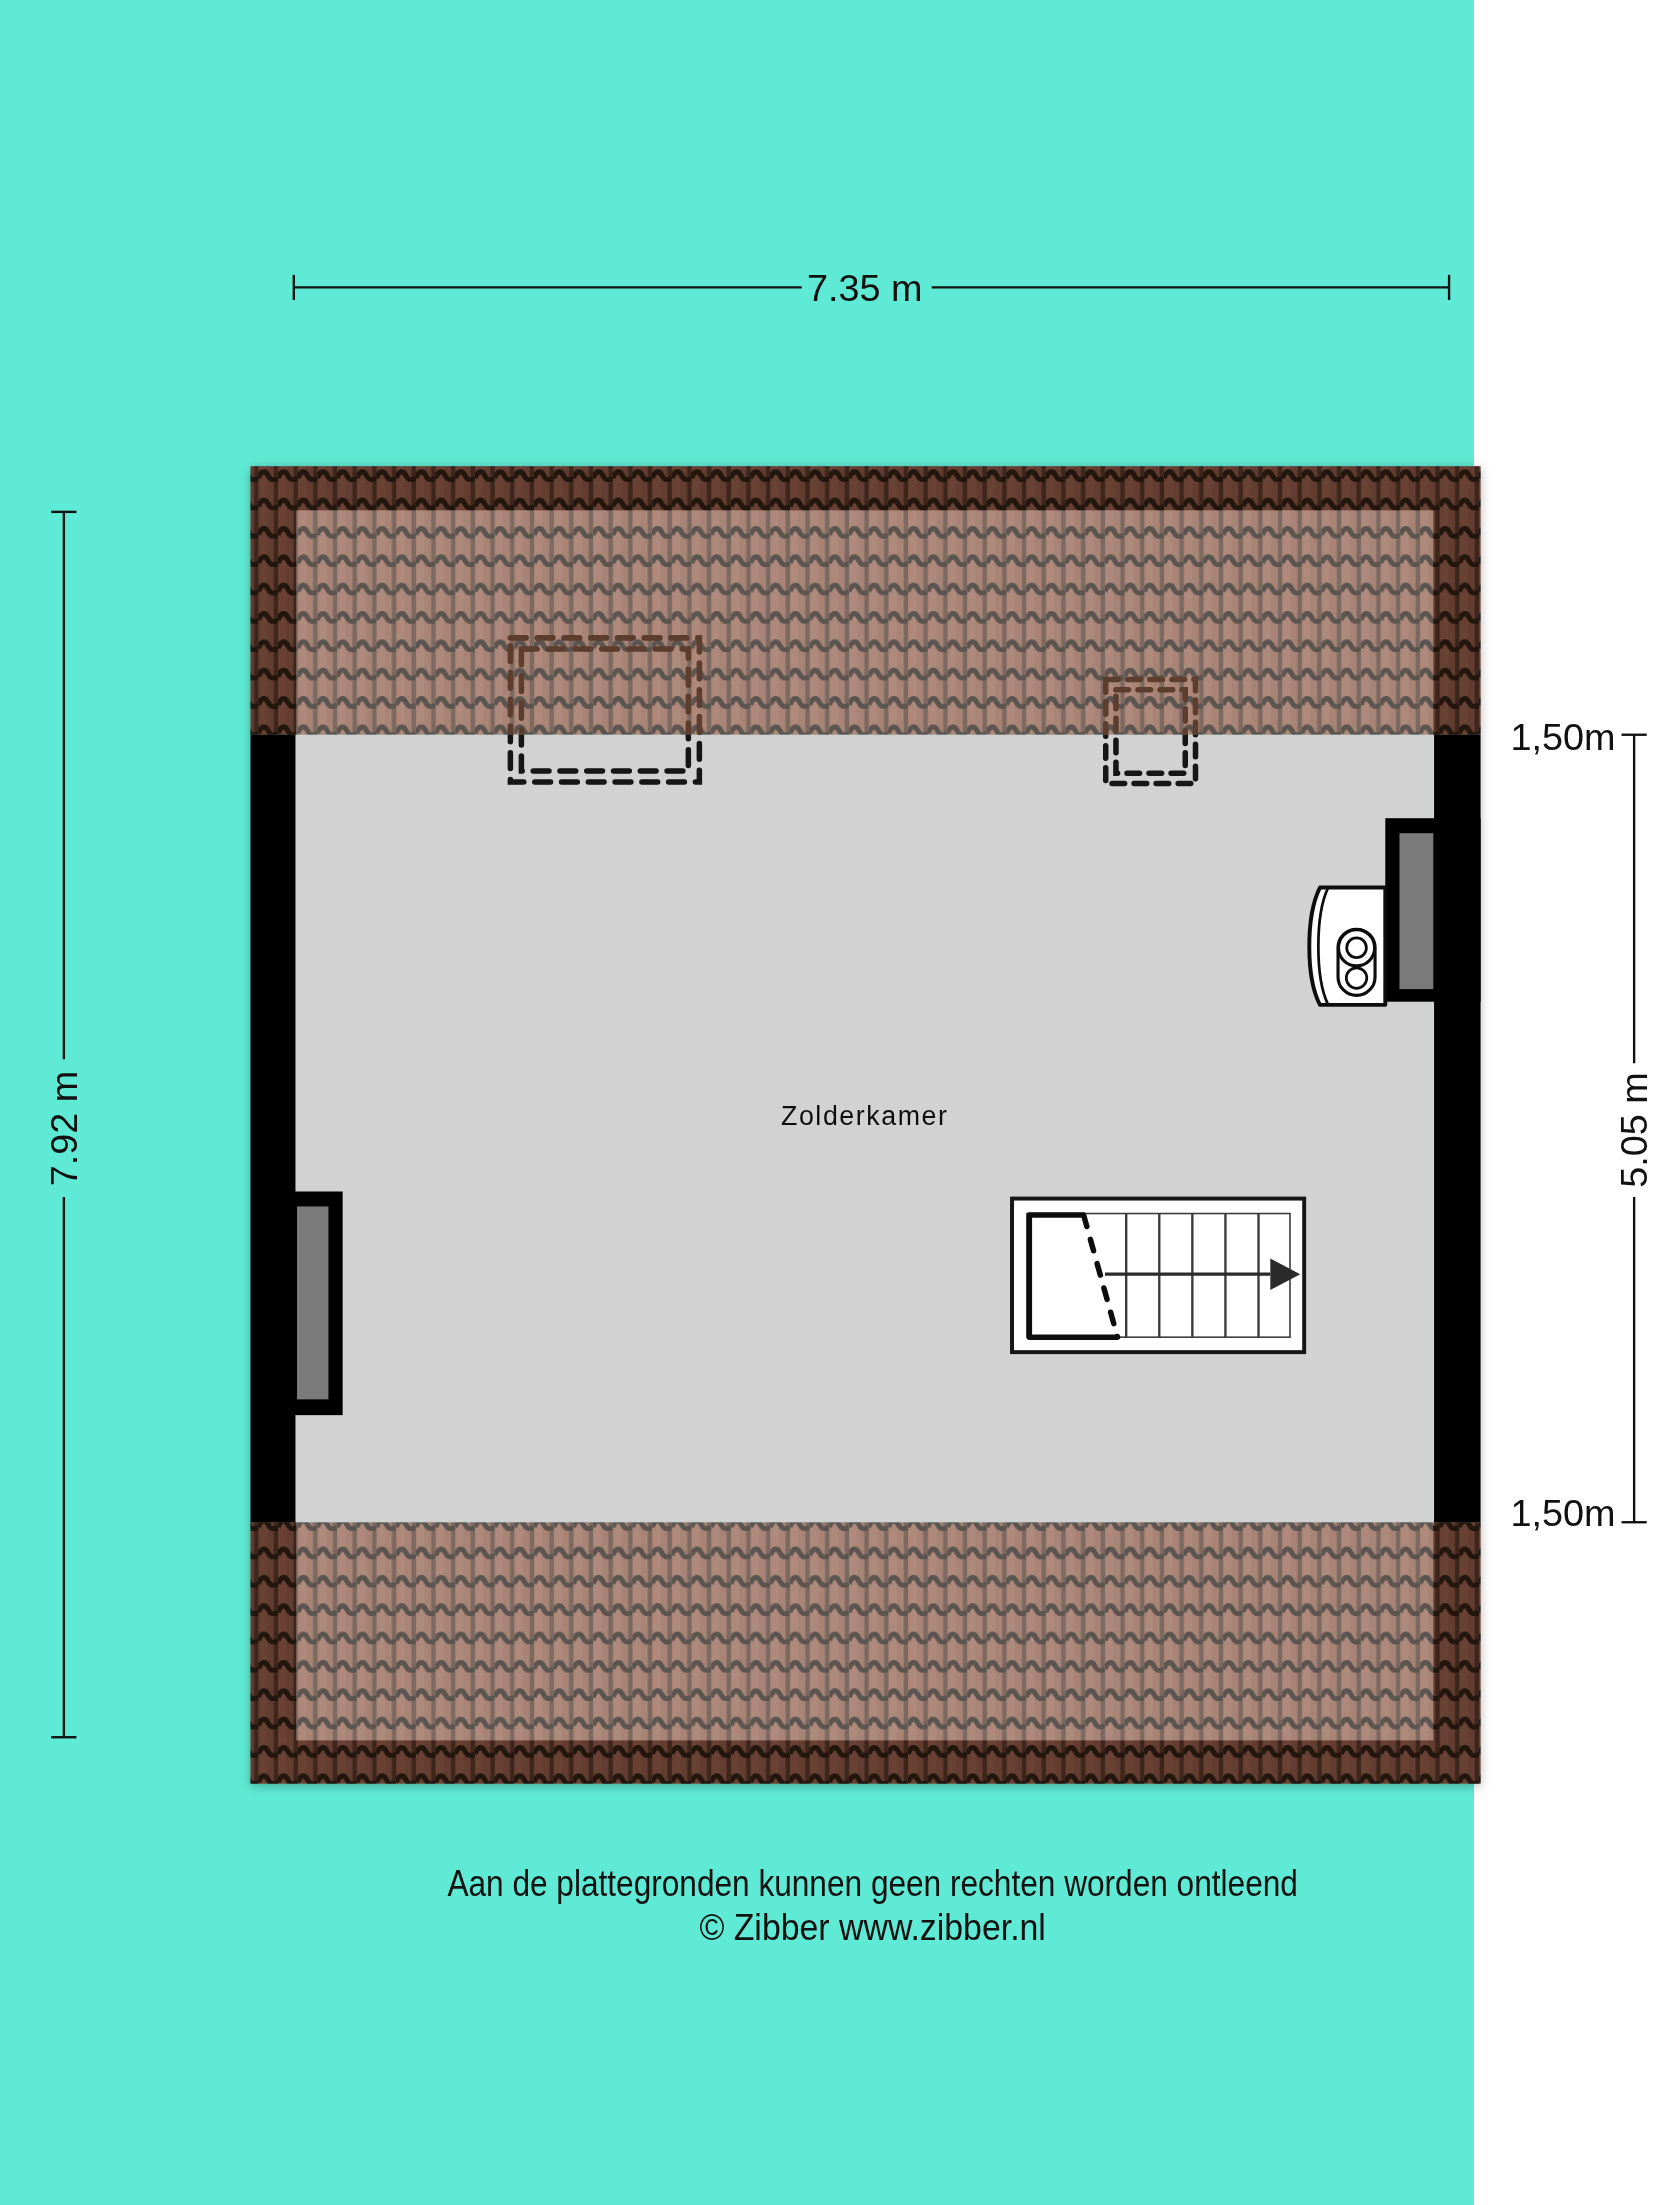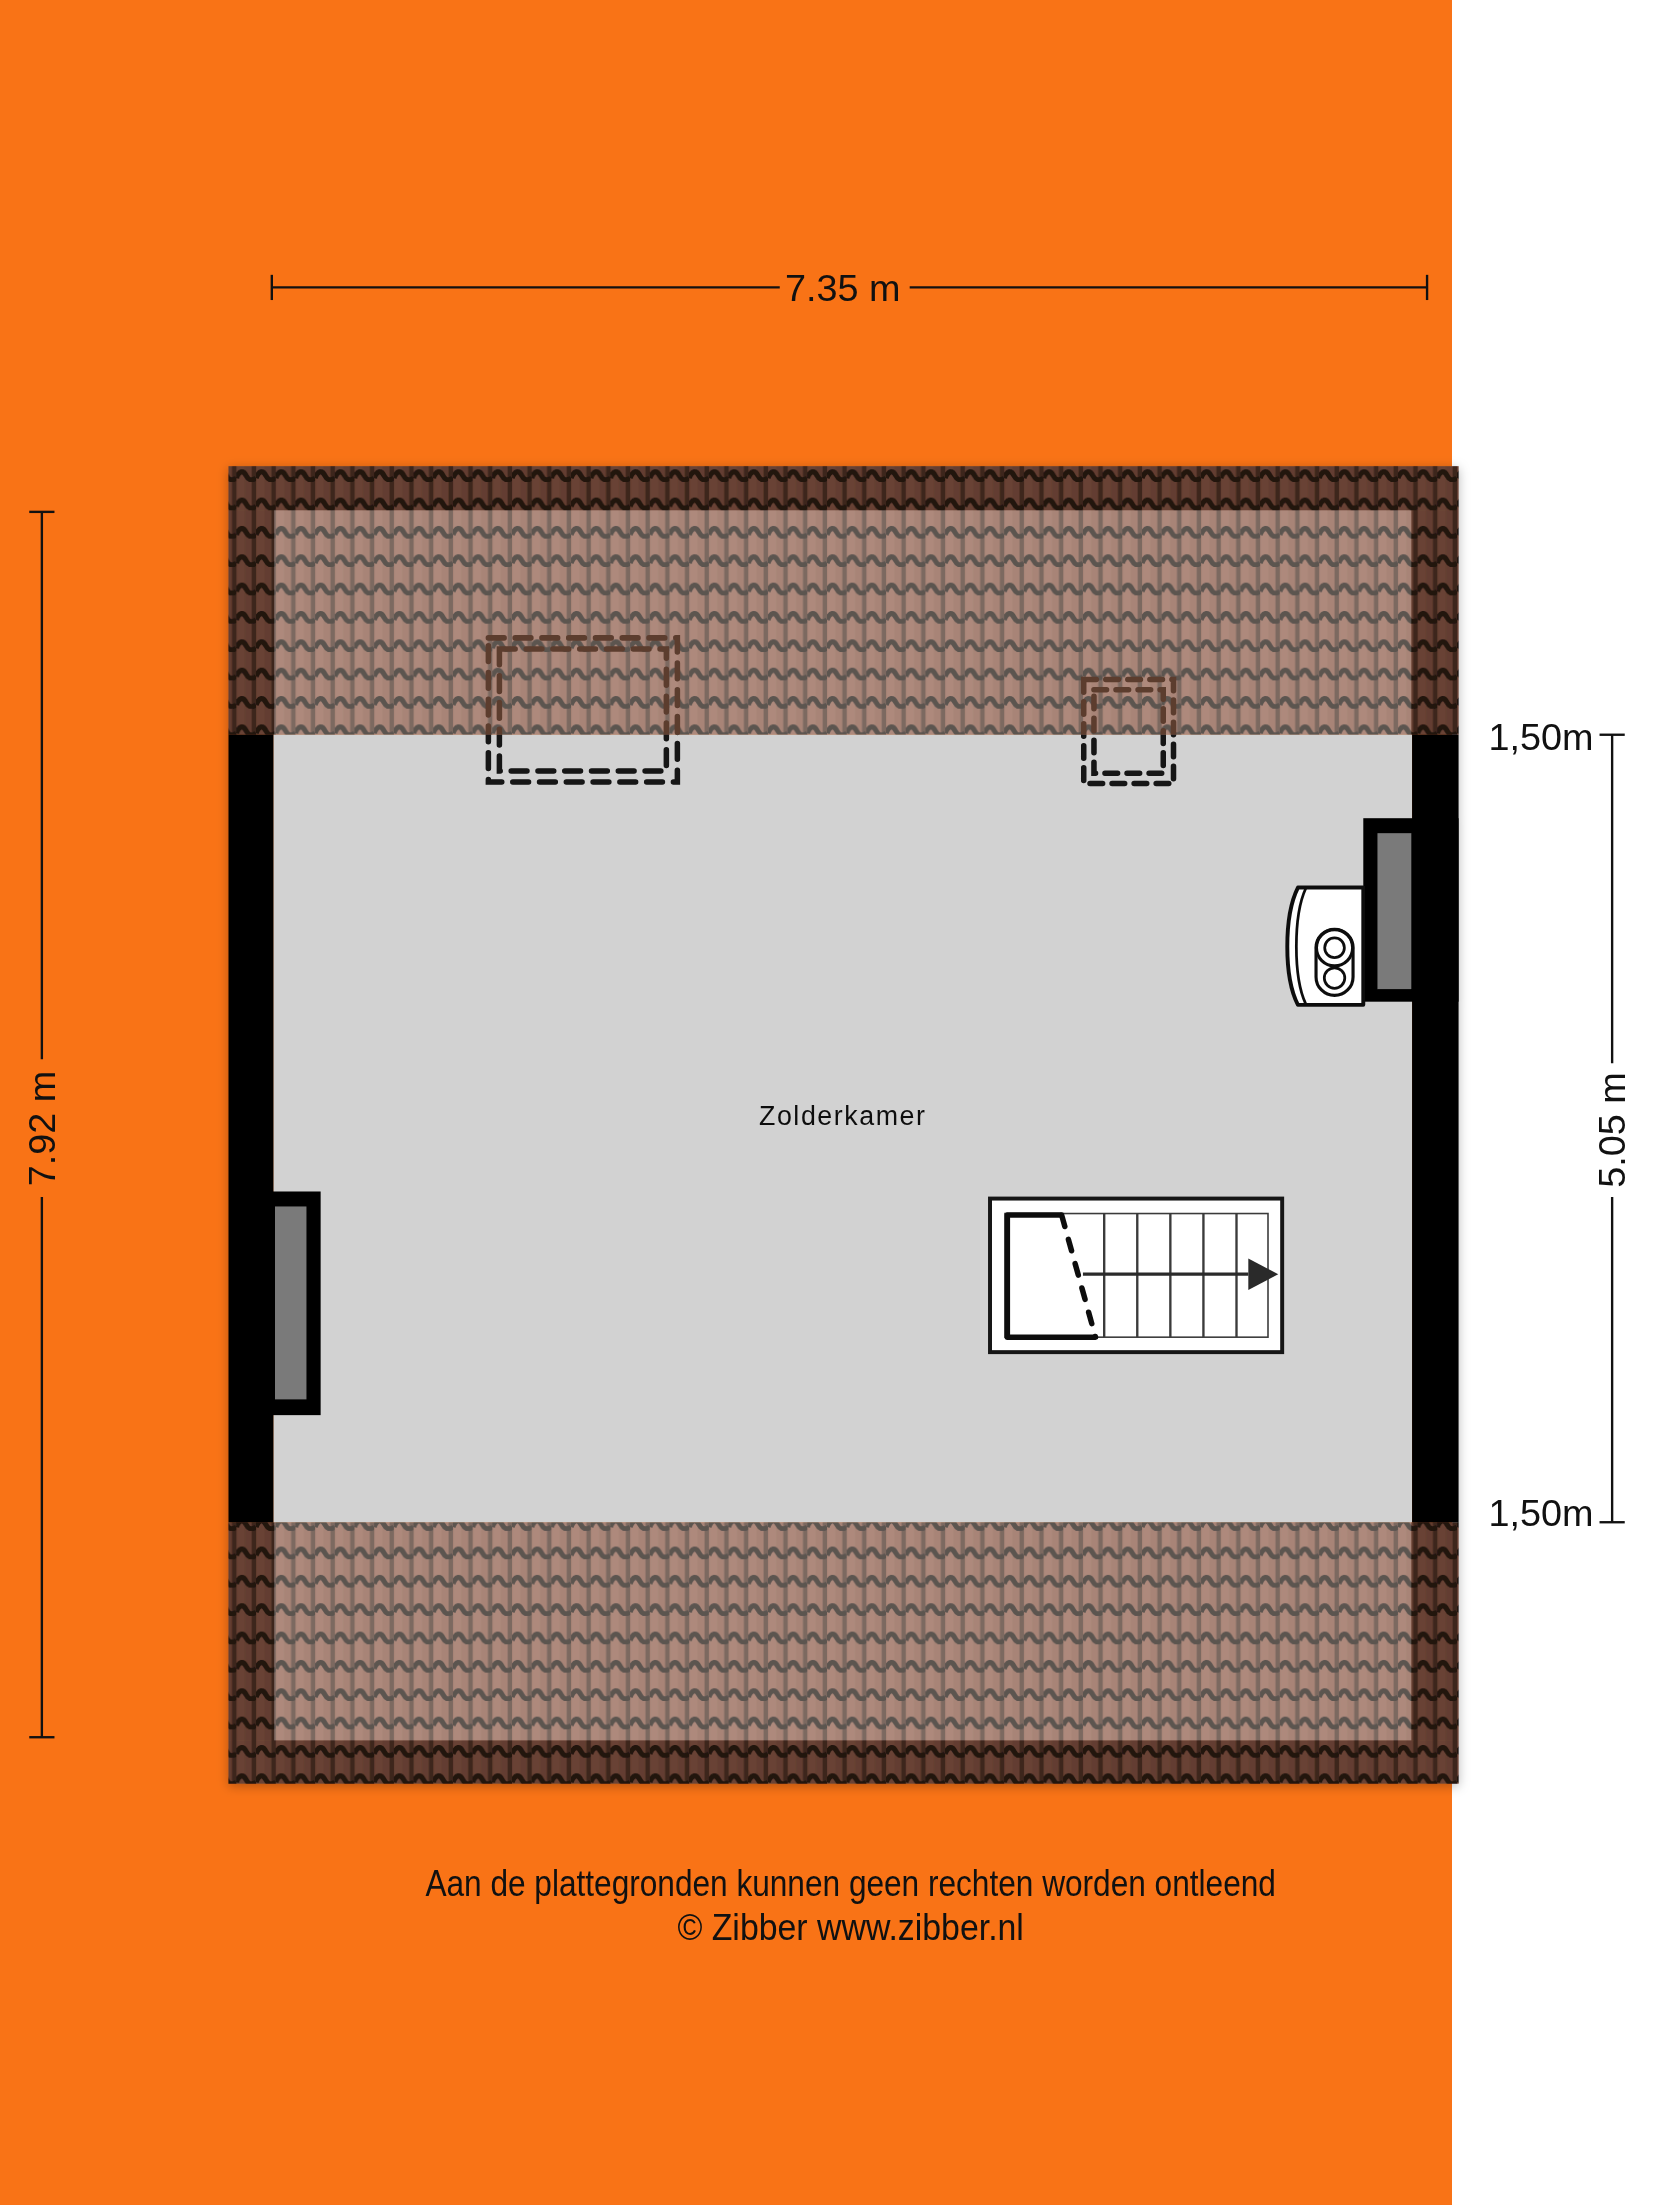--- a/index.html
+++ b/index.html
@@ -1,21 +1,22 @@
 <!DOCTYPE html>
 <html style="font-size:12.6px"><head>
 <meta charset="utf-8">
 <style>
   html, body { margin: 0; padding: 0; background: #ffffff; }
   .canvas {
     position: relative;
     width: 1452px;
     height: 2205px;
-    background: #f97316;
+    background: #5eead4;
     font-family: "Liberation Sans", sans-serif;
+    padding-left: 22px;
   }
   svg { display: block; }
   text {
     font-family: "Liberation Sans", sans-serif;
     fill: #111111;
   }
   .dim-text { font-size: 48px; }
   .room-text { font-size: 34px; letter-spacing: 2px; }
   .footer-text { font-size: 46px; }
 </style>

